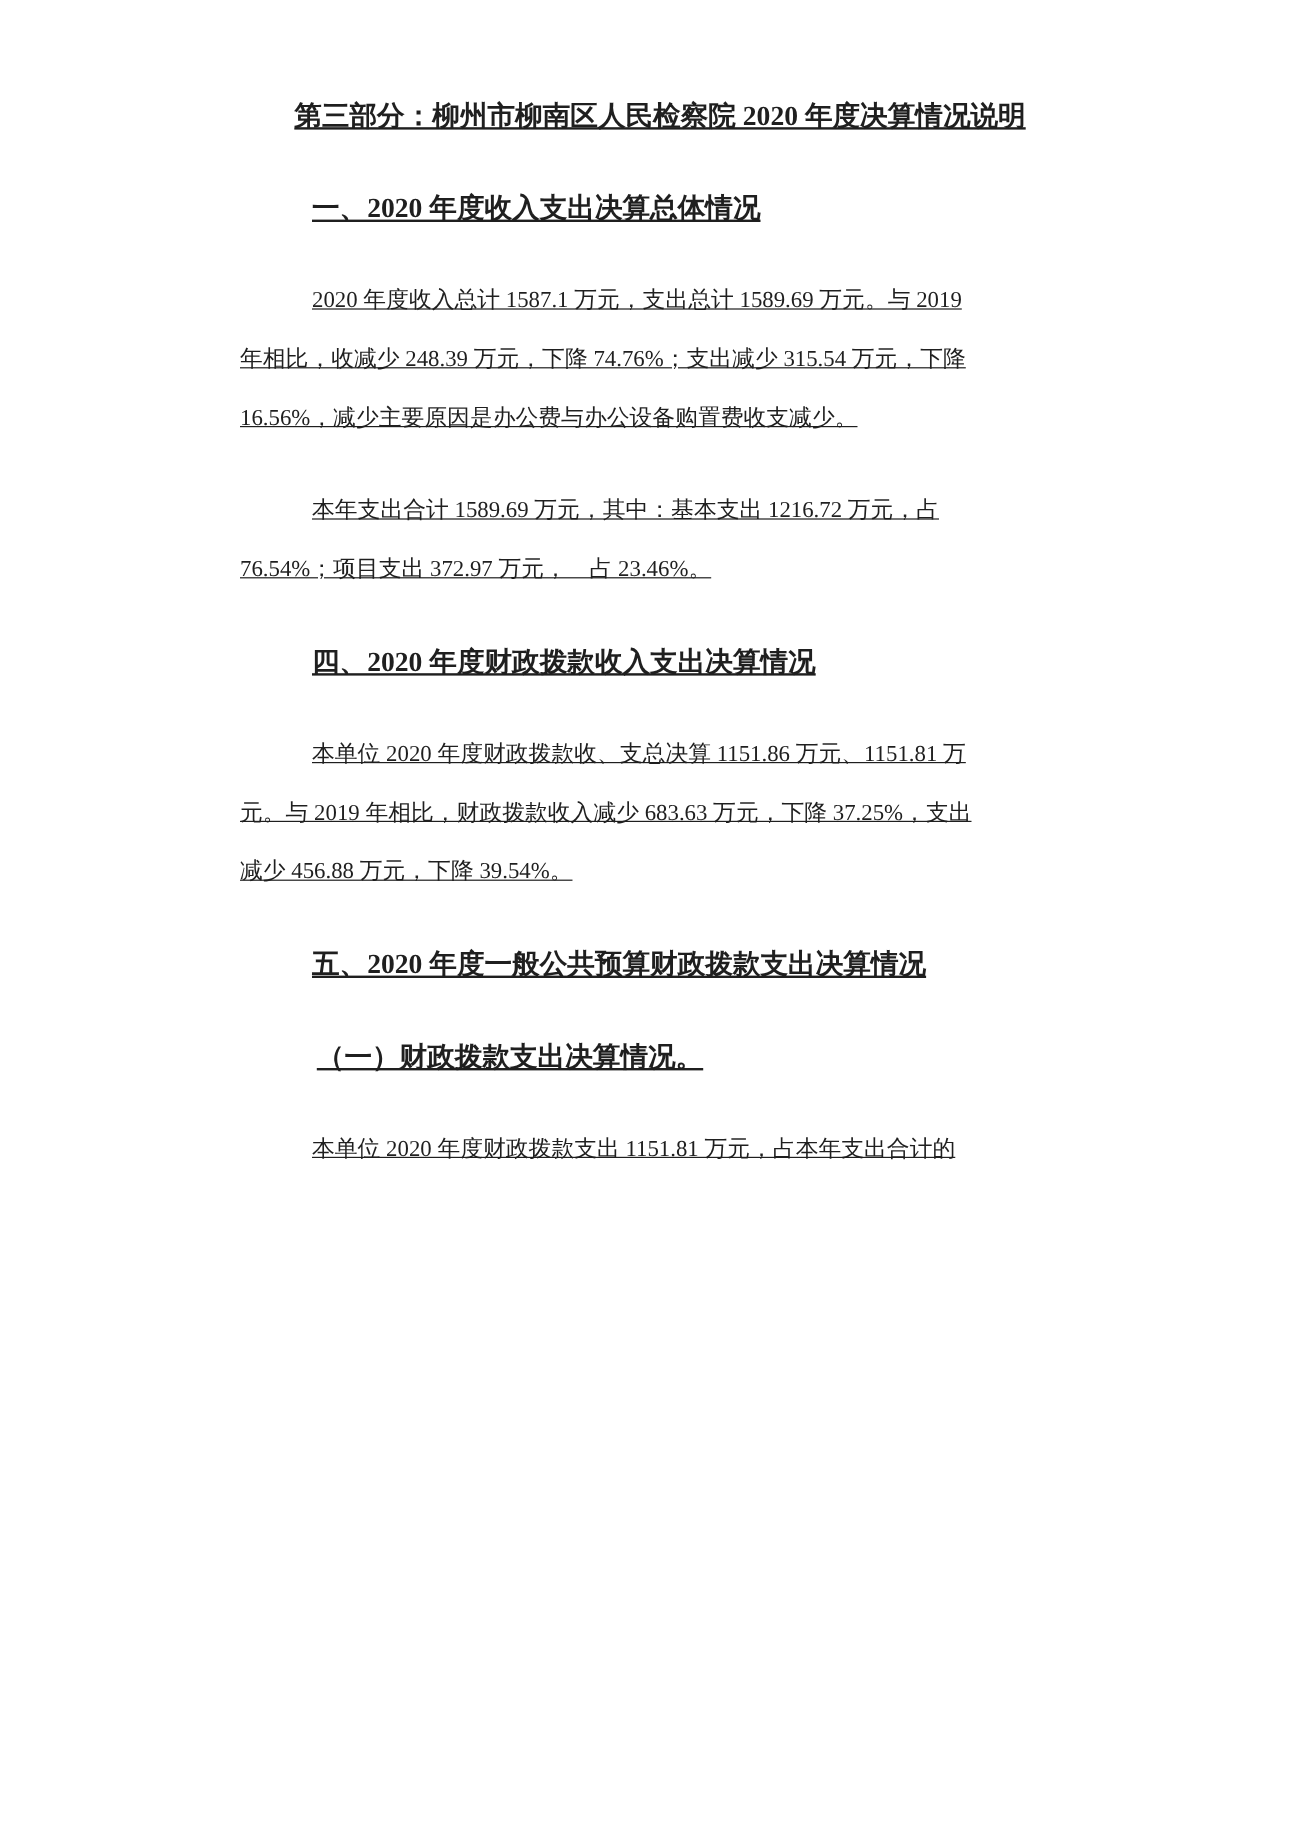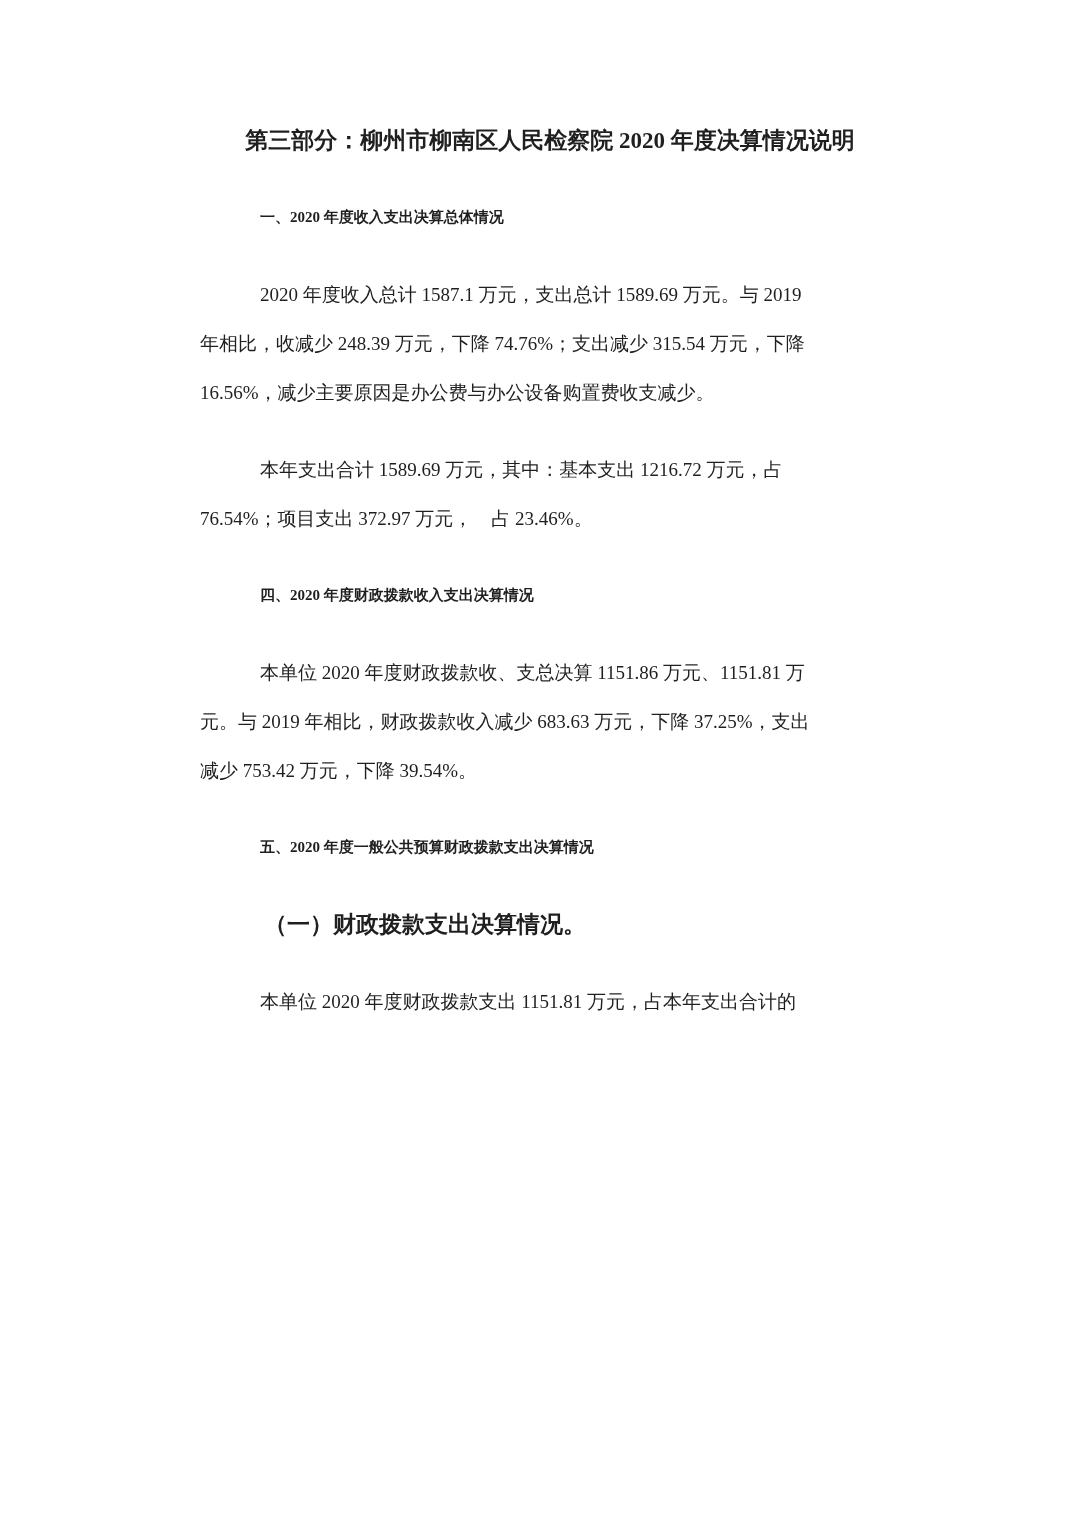--- a/index.html
+++ b/index.html
@@ -15,36 +15,37 @@
     color: #1f1f1f;
   }
   .page {
     position: relative;
     width: 1074px;
     height: 1520px;
     background: #ffffff;
   }
   .content {
     box-sizing: content-box;
-    padding: 116px 174px 0 200px;
+    padding: 72px 174px 0 200px;
     width: 700px;
+    text-decoration: underline;
   }
   .doc-title {
     font-size: 23px;
     line-height: 49px;
     font-weight: bold;
     text-align: center;
     margin: 0 0 28px 0;
     white-space: pre;
   }
   .block {
     margin: 0 0 28px 0;
   }
   .heading {
-    font-size: 15px;
+    font-size: 23px;
     line-height: 49px;
     font-weight: bold;
     padding-left: 60px;
     white-space: pre;
   }
   
   #doc-body > .heading:nth-child(9) {
     padding-left: 80px;
   }
   .subheading {
@@ -79,21 +80,21 @@
           <div class="line">16.56%，减少主要原因是办公费与办公设备购置费收支减少。</div>
         </div>
         <div class="paragraph block">
           <div class="line first-line">本年支出合计 1589.69 万元，其中：基本支出 1216.72 万元，占</div>
           <div class="line">76.54%；项目支出 372.97 万元，    占 23.46%。</div>
         </div>
         <div class="heading block">四、2020 年度财政拨款收入支出决算情况</div>
         <div class="paragraph block">
           <div class="line first-line">本单位 2020 年度财政拨款收、支总决算 1151.86 万元、1151.81 万</div>
           <div class="line">元。与 2019 年相比，财政拨款收入减少 683.63 万元，下降 37.25%，支出</div>
-          <div class="line">减少 753.42 万元，下降 39.54%。</div>
+          <div class="line">减少 456.88 万元，下降 39.54%。</div>
         </div>
         <div class="heading block">五、2020 年度一般公共预算财政拨款支出决算情况</div>
         <div class="subheading block">（一）财政拨款支出决算情况。</div>
         <div class="paragraph block">
           <div class="line first-line">本单位 2020 年度财政拨款支出 1151.81 万元，占本年支出合计的</div>
         </div>
       </div>
   </div>
 </div>
 

